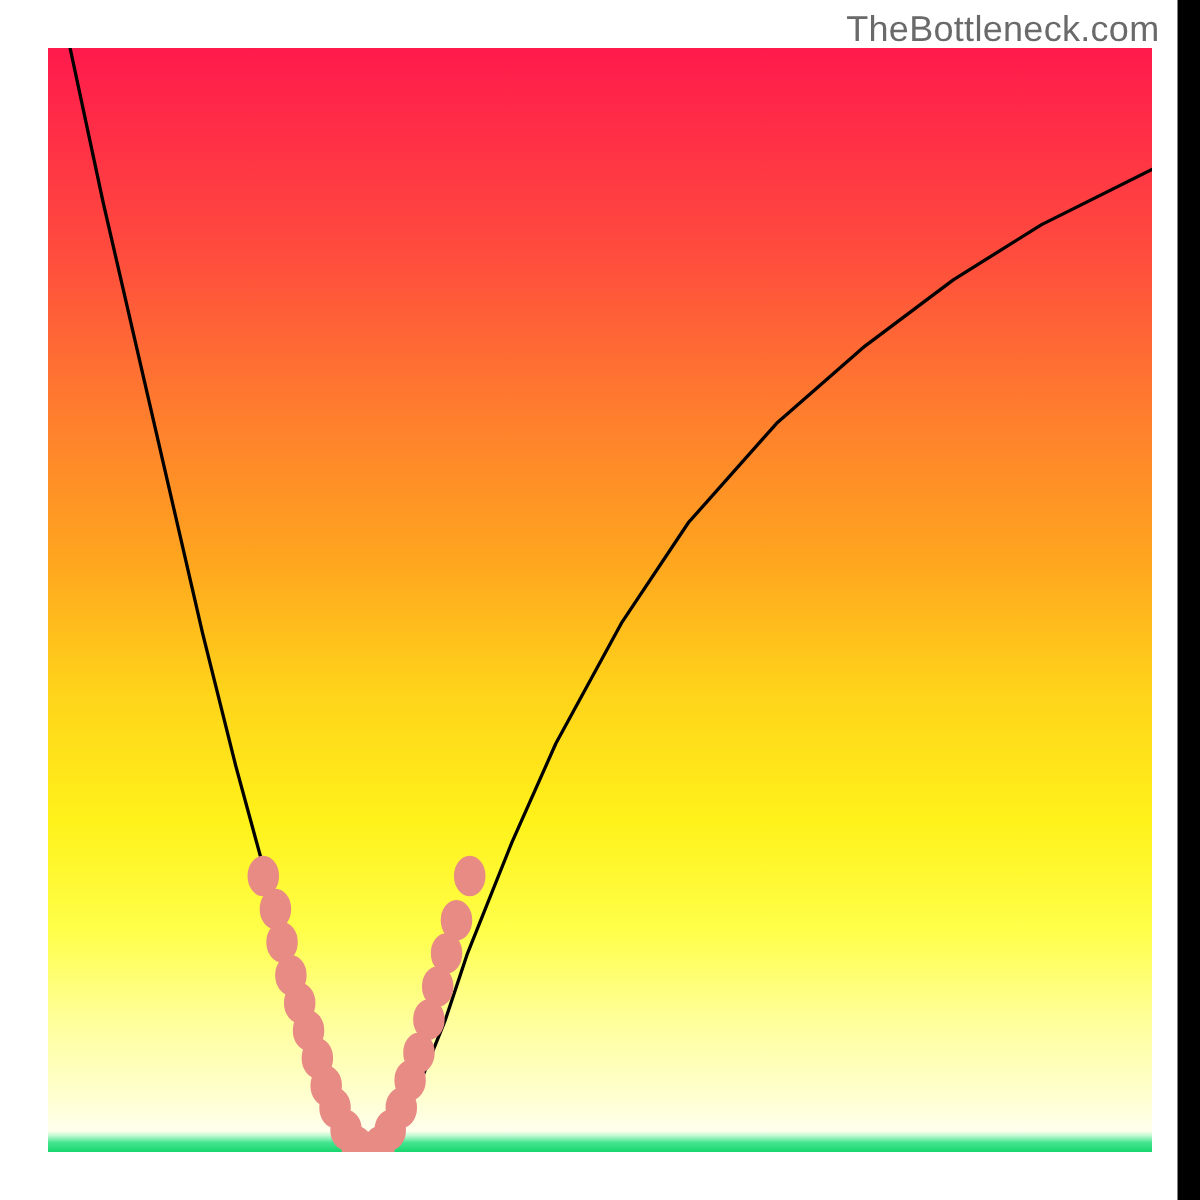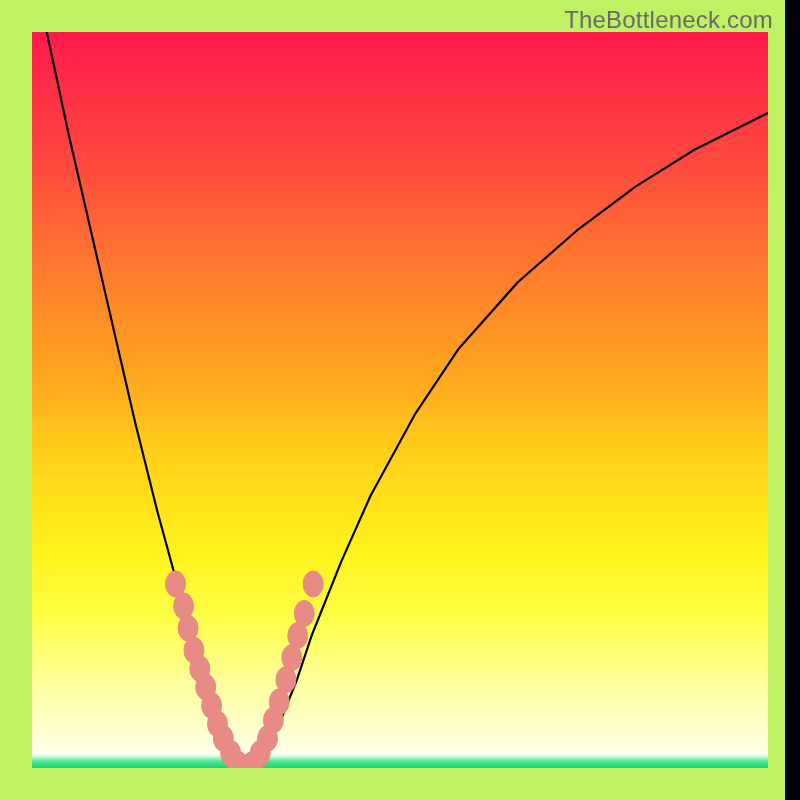--- a/index.html
+++ b/index.html
@@ -8,21 +8,21 @@
     width: 800px;
     height: 800px;
     overflow: hidden;
     background: #000;
     font-family: Arial, Helvetica, sans-serif;
   }
   .frame {
     position: relative;
     width: 785px;
     height: 800px;
-    background: #bef264;
+    background: #ffffff;
   }
   .watermark {
     position: absolute;
     top: 6px;
     right: 12px;
     color: #6a6a6a;
     font-size: 24px;
     font-weight: 500;
     letter-spacing: 0.2px;
   }

